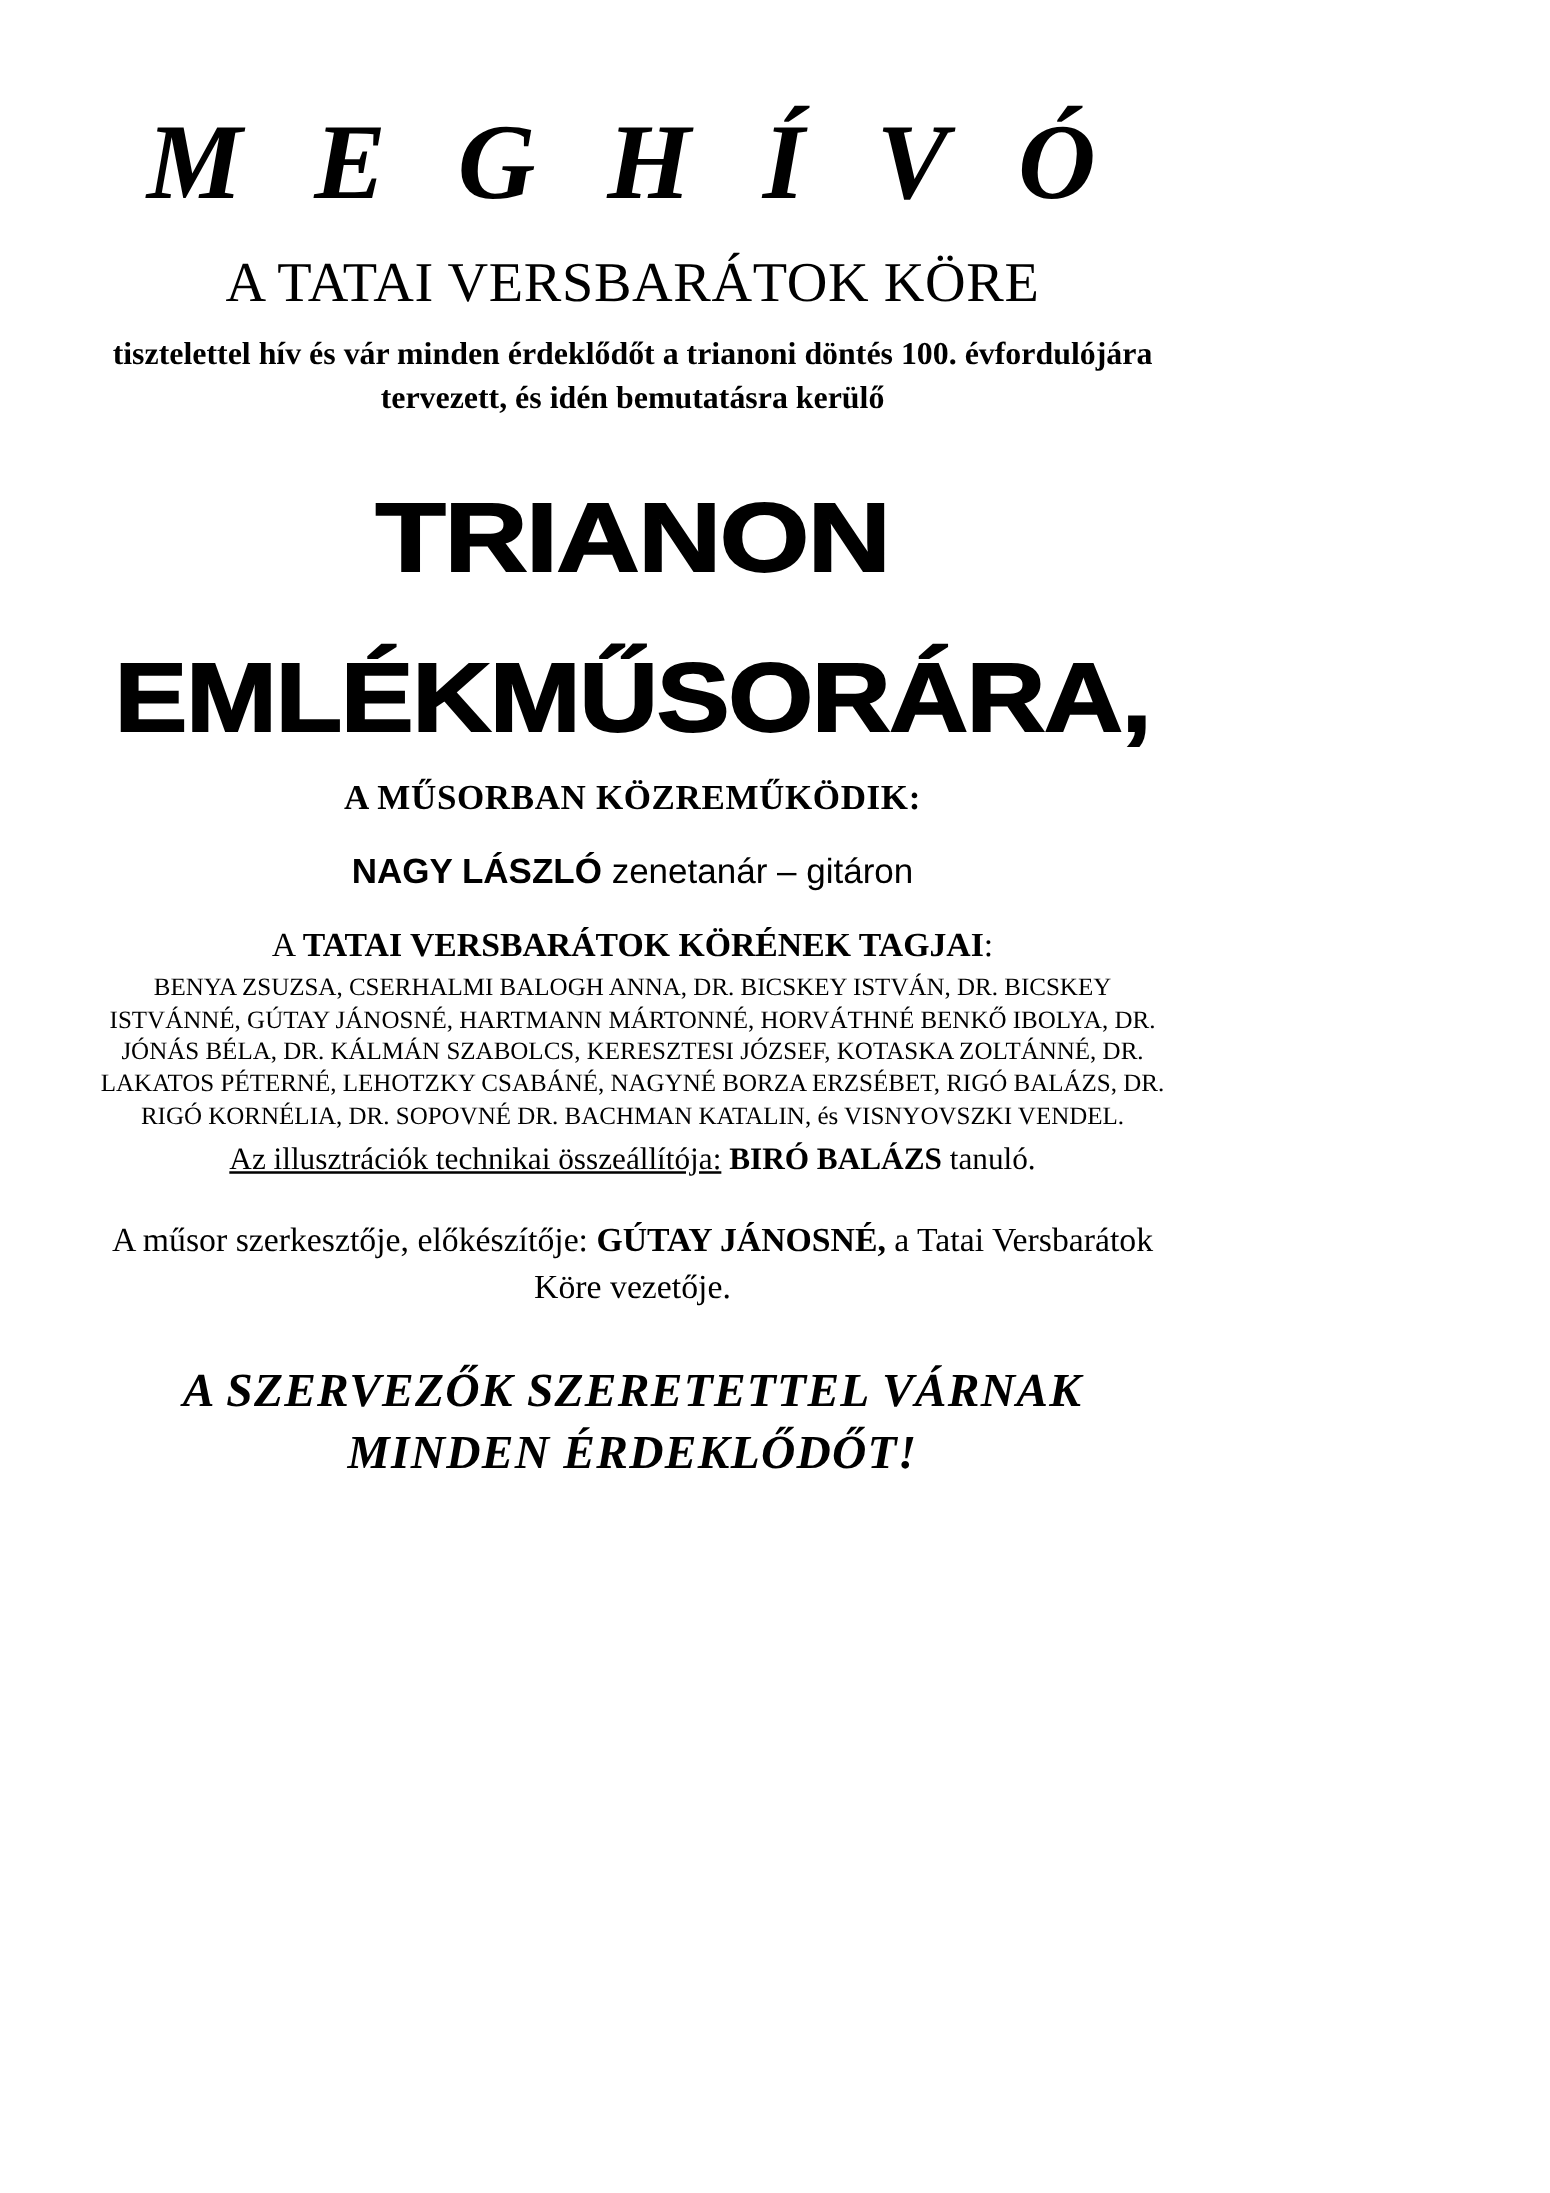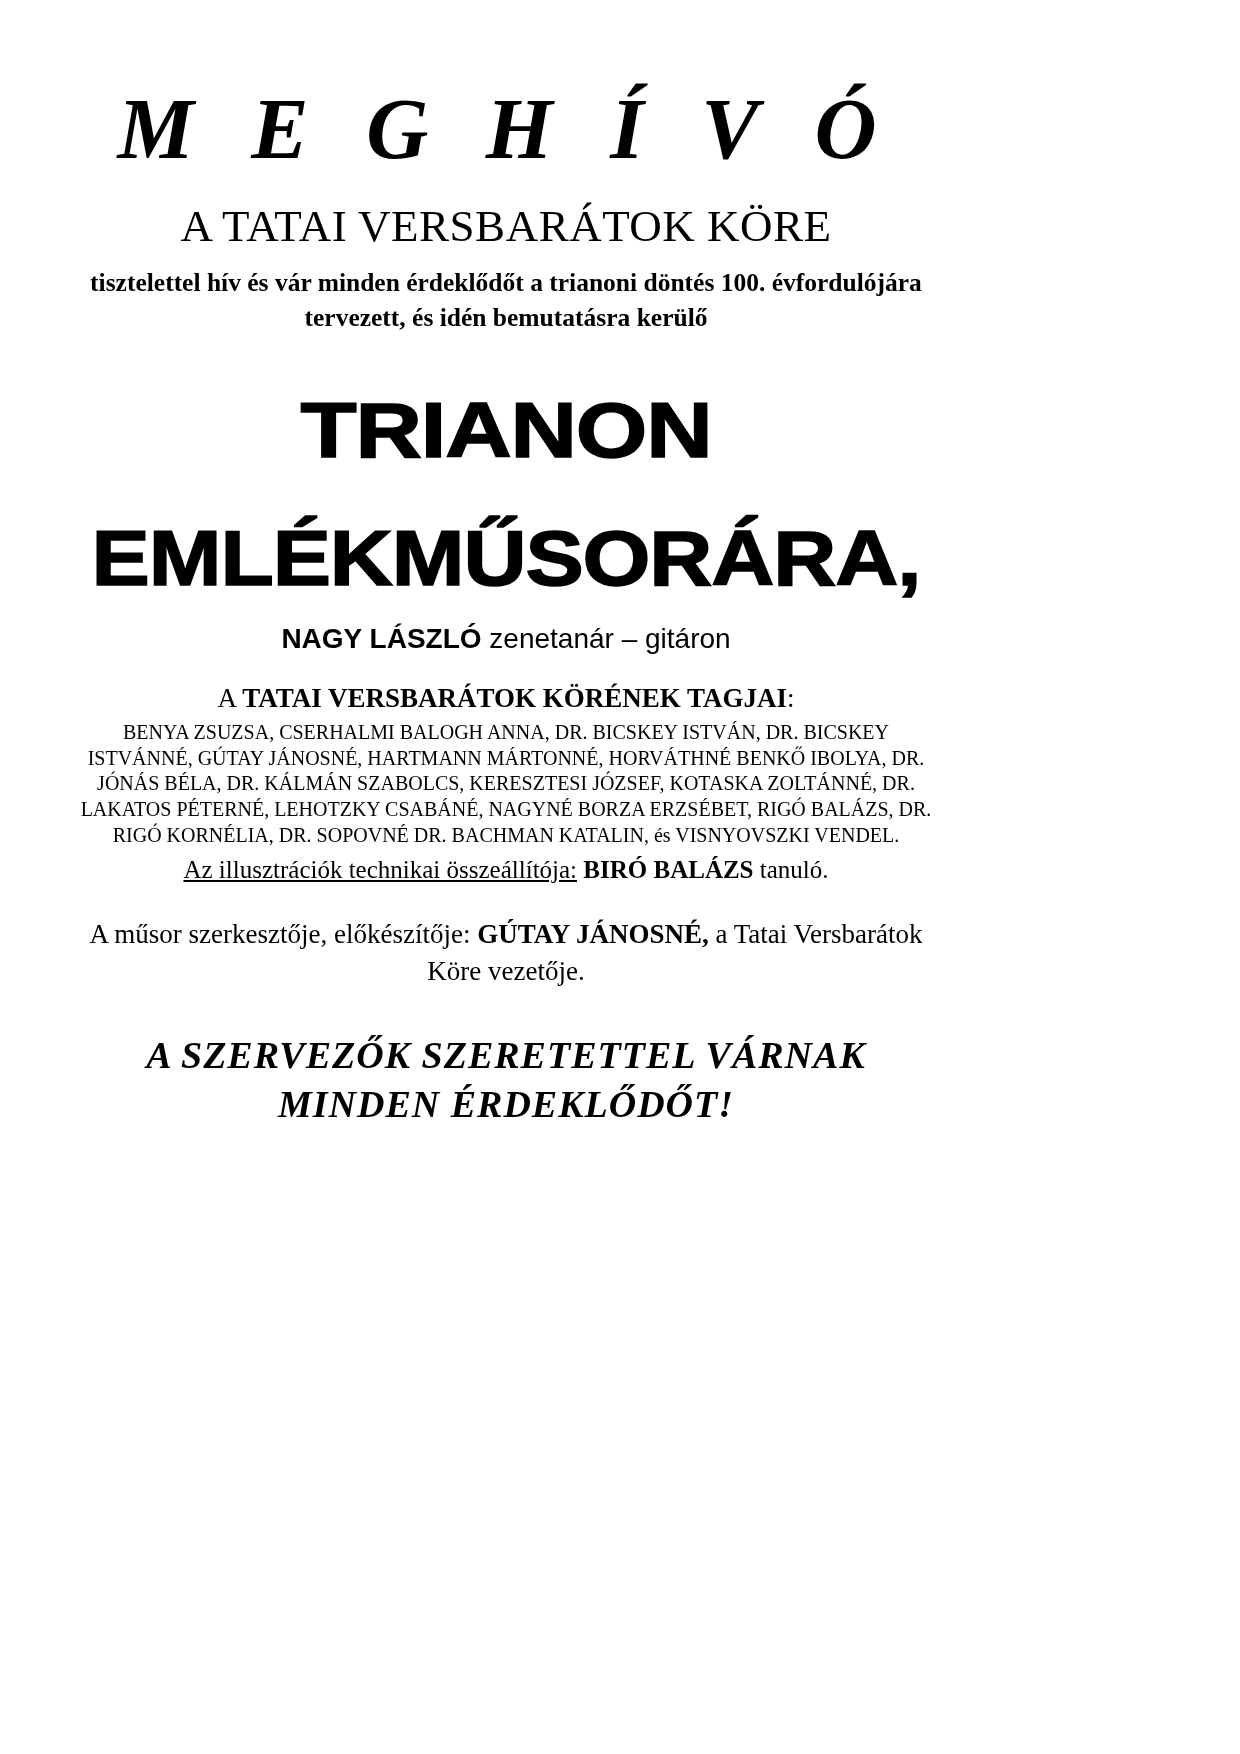--- a/index.html
+++ b/index.html
@@ -166,20 +166,21 @@
     <span>tervezett, és idén bemutatásra kerülő</span>
   </div>
 
   <div class="display-word trianon">TRIANON</div>
 
   <div class="display-word emlek">EMLÉKMŰSORÁRA,</div>
 
 
 
 
+  <div class="performers-head">A MŰSORBAN KÖZREMŰKÖDIK:</div>
 
   <div class="guitarist">
     <span class="b">NAGY LÁSZLÓ</span><span> zenetanár – gitáron</span>
   </div>
 
   <div class="members-head">
     <span>A </span><span class="b">TATAI VERSBARÁTOK KÖRÉNEK TAGJAI</span><span>:</span>
   </div>
 
   <div class="members-list">BENYA ZSUZSA, CSERHALMI BALOGH ANNA, DR. BICSKEY ISTVÁN, DR. BICSKEY ISTVÁNNÉ, GÚTAY JÁNOSNÉ, HARTMANN MÁRTONNÉ, HORVÁTHNÉ BENKŐ IBOLYA, DR. JÓNÁS BÉLA, DR. KÁLMÁN SZABOLCS, KERESZTESI JÓZSEF, KOTASKA ZOLTÁNNÉ, DR. LAKATOS PÉTERNÉ, LEHOTZKY CSABÁNÉ, NAGYNÉ BORZA ERZSÉBET, RIGÓ BALÁZS, DR. RIGÓ KORNÉLIA, DR. SOPOVNÉ DR. BACHMAN KATALIN, és VISNYOVSZKI VENDEL.</div>

